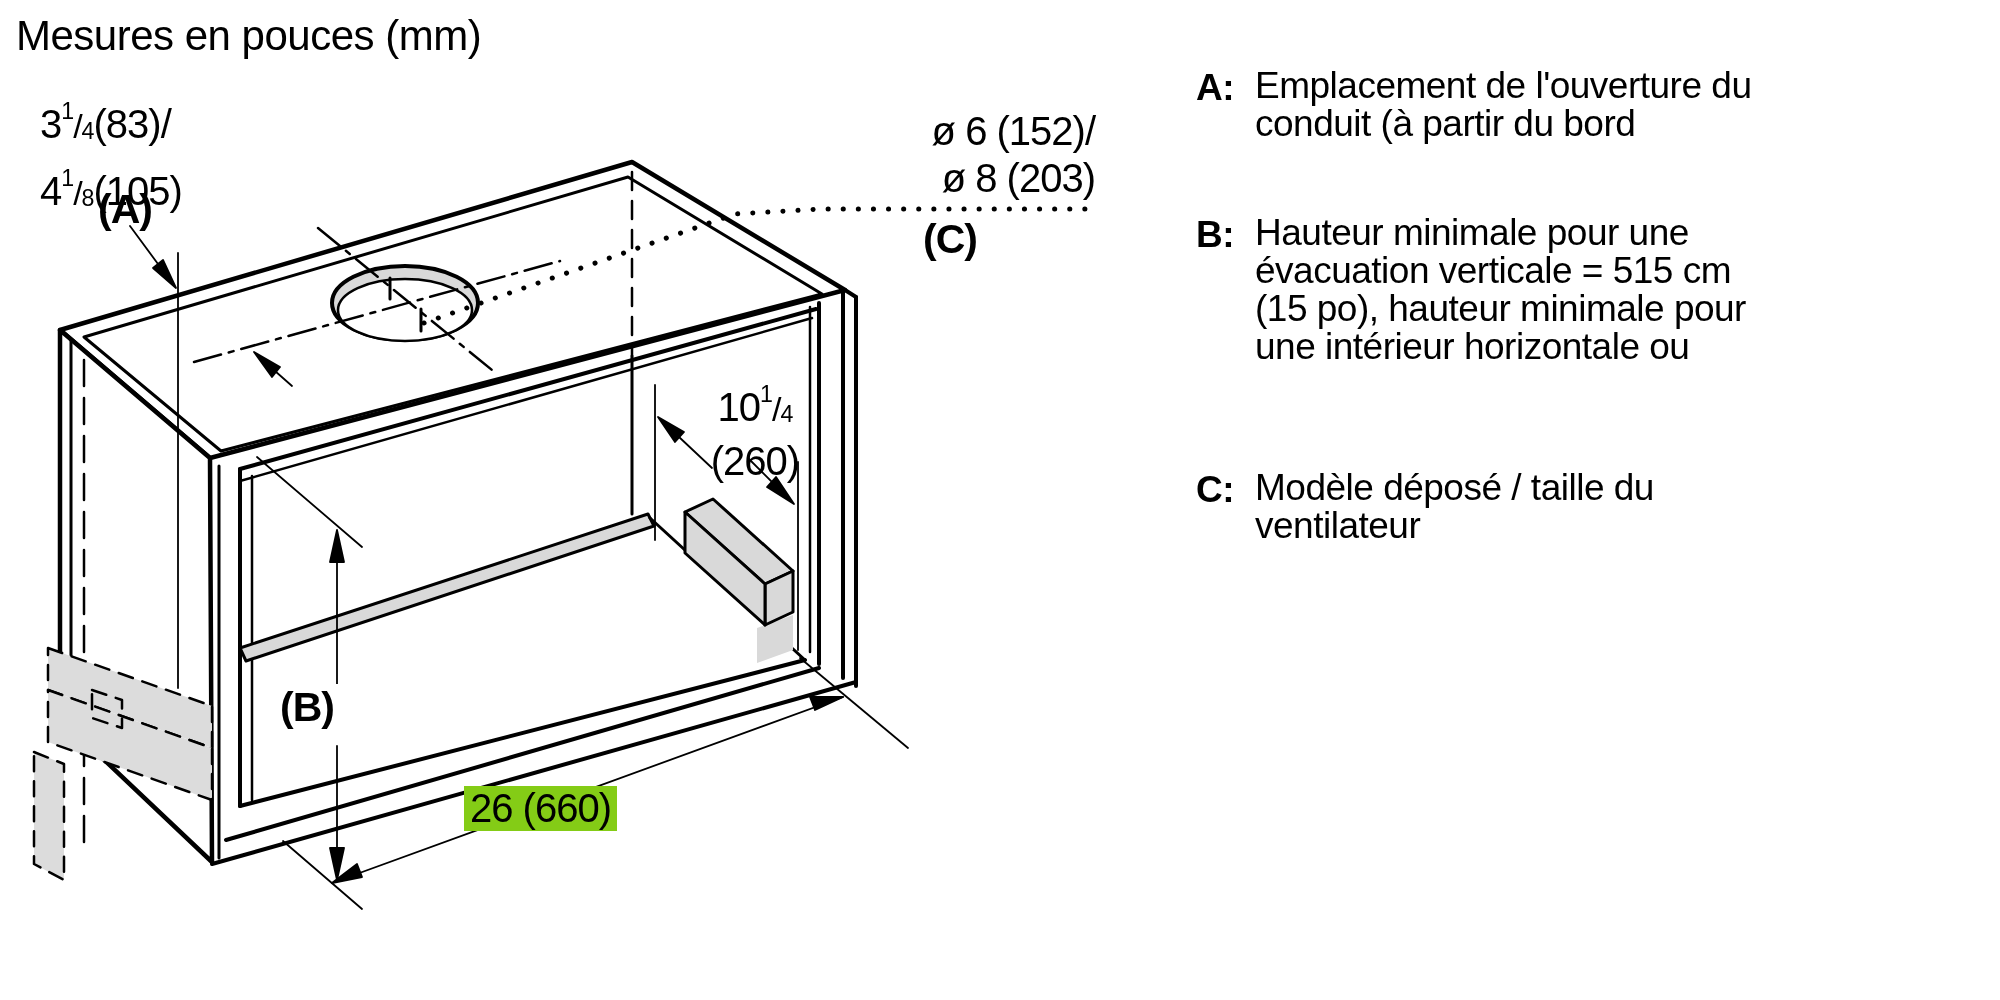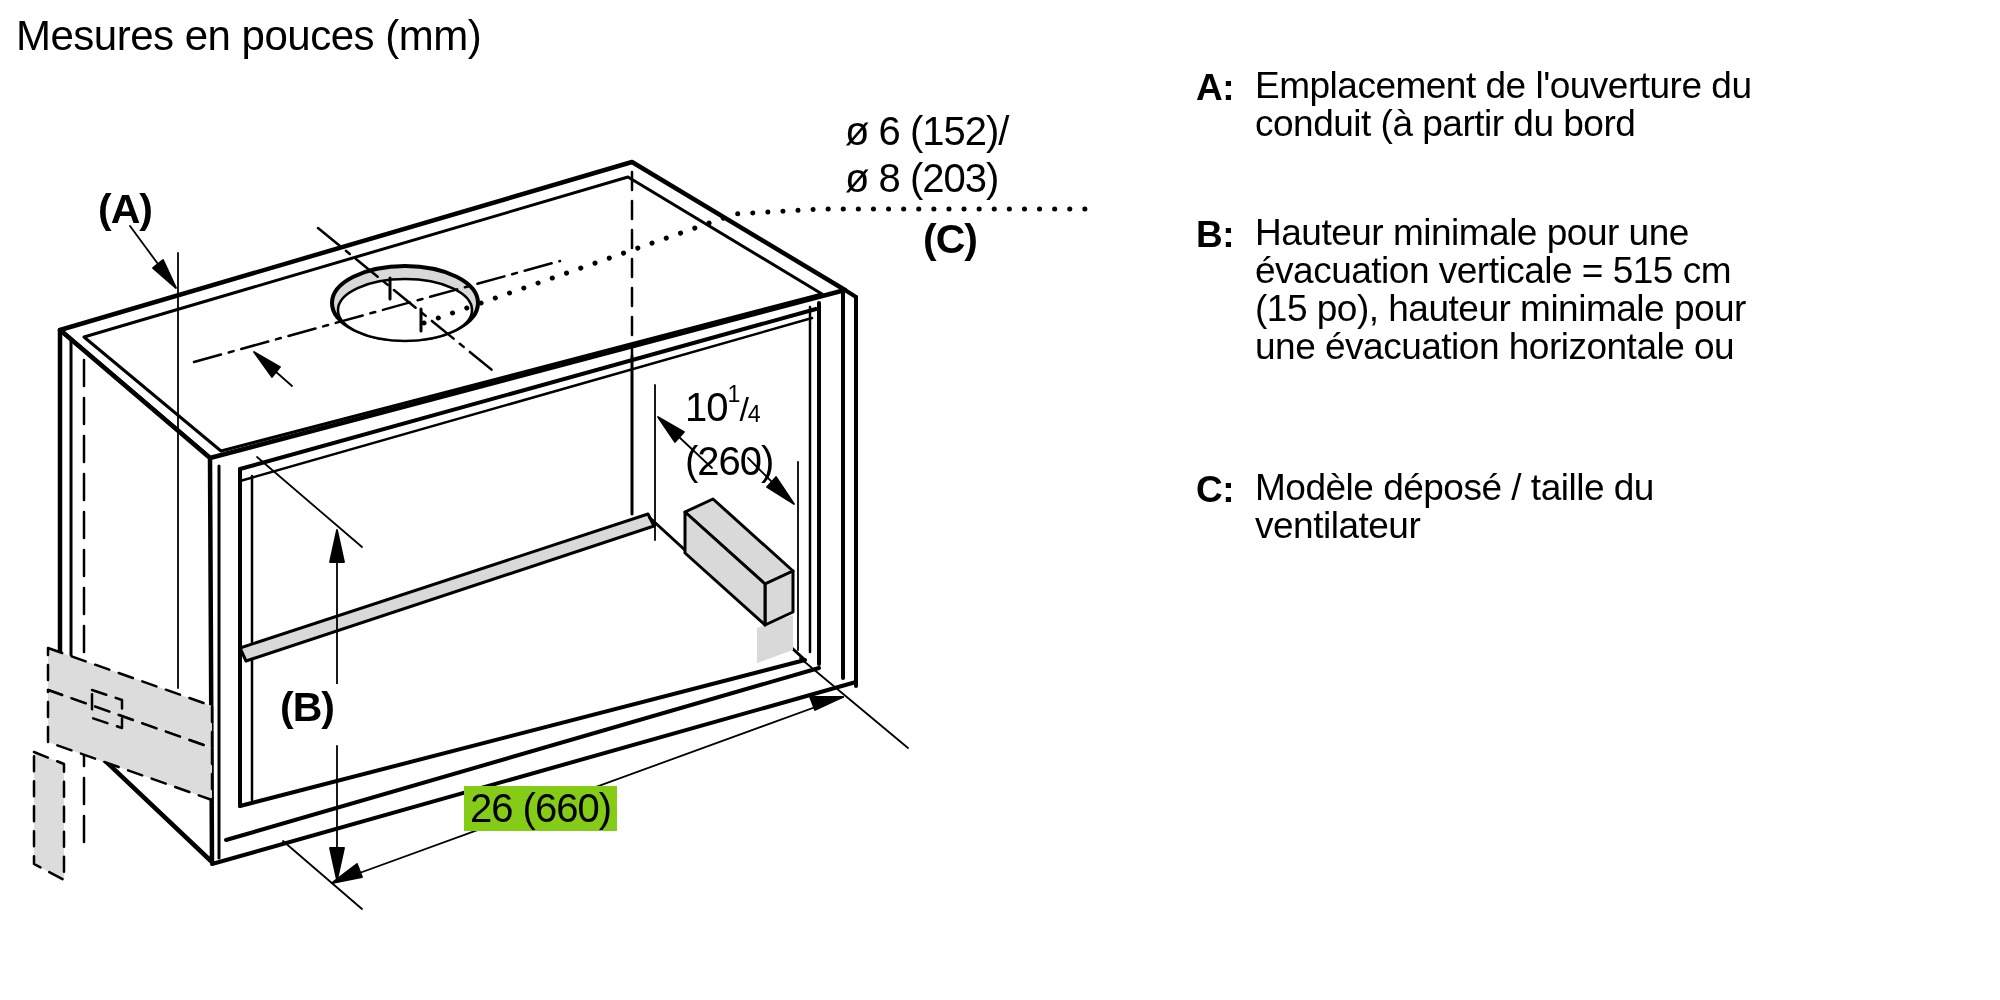--- a/index.html
+++ b/index.html
@@ -8,23 +8,23 @@
     font-family:"Liberation Sans","DejaVu Sans",sans-serif;color:#000;
     overflow:hidden;
   }
   svg.drawing{position:absolute;left:0;top:0;width:2000px;height:1000px;}
   .txt{position:absolute;white-space:nowrap;color:#000;}
   .title{left:16px;top:12px;font-size:42px;letter-spacing:-0.5px;}
   .dimtext{font-size:40px;letter-spacing:-1px;line-height:47px;}
   .dimlabel{font-size:41px;font-weight:bold;letter-spacing:-1px;}
   .dim-a{left:40px;top:88px;}
   .lbl-a{left:98px;top:186px;}
-  .dim-c{left:845px;top:108px;width:250px;text-align:left;}
+  .dim-c{left:845px;top:108px;width:250px;text-align:right;}
   .lbl-c{left:923px;top:216px;}
-  .dim-depth{left:685px;top:371px;width:140px;}
+  .dim-depth{left:685px;top:371px;width:140px;text-align:center;}
   .lbl-b{left:276px;top:684px;background:#ffffff;padding:0 4px;}
   .dim-w{left:464px;top:786px;font-size:40px;letter-spacing:-1px;background:#84cc16;padding:0 6px;}
   sup.fr{font-size:58%;vertical-align:40%;}
   sub.fr{font-size:58%;vertical-align:-2%;}
   .fslash{font-size:85%;}
   .legend-key{position:absolute;left:1196px;font-size:37px;font-weight:bold;letter-spacing:-0.5px;}
   .legend-text{position:absolute;left:1255px;font-size:37px;letter-spacing:-0.5px;line-height:38px;}
   .lg-a{top:67px;} .lg-b{top:214px;} .lg-c{top:469px;}
 </style>
 </head>
@@ -134,20 +134,24 @@
         <line x1="712" y1="468" x2="662" y2="421"></line>
         <polygon points="658,417 684,432 675,442" fill="#000"></polygon>
         <line x1="748" y1="458" x2="790" y2="500"></line>
         <polygon points="794,504 776,477 767,487" fill="#000"></polygon>
       </g>
     </g>
   </svg>
 
   <div class="txt title">Mesures en pouces (mm)</div>
 
+  <div class="txt dimtext dim-a">
+    <div><span>3</span><sup class="fr">1</sup><span class="fslash">/</span><sub class="fr">4</sub><span>(83)/</span></div>
+    <div><span>4</span><sup class="fr">1</sup><span class="fslash">/</span><sub class="fr">8</sub><span>(105)</span></div>
+  </div>
   <div class="txt dimlabel lbl-a">(A)</div>
 
   <div class="txt dimtext dim-c">
     <div>ø 6 (152)/</div>
     <div>ø 8 (203)</div>
   </div>
   <div class="txt dimlabel lbl-c">(C)</div>
 
   <div class="txt dimtext dim-depth">
     <div><span>10</span><sup class="fr">1</sup><span class="fslash">/</span><sub class="fr">4</sub></div>
@@ -163,21 +167,21 @@
     <div class="legend-text lg-a">
       <div>Emplacement de l'ouverture du</div>
       <div>conduit (à partir du bord</div>
     </div>
 
     <div class="legend-key lg-b">B:</div>
     <div class="legend-text lg-b">
       <div>Hauteur minimale pour une</div>
       <div>évacuation verticale = 515 cm</div>
       <div>(15 po), hauteur minimale pour</div>
-      <div>une évacuation horizontale ou</div>
+      <div>une intérieur horizontale ou</div>
     </div>
 
     <div class="legend-key lg-c">C:</div>
     <div class="legend-text lg-c">
       <div>Modèle déposé / taille du</div>
       <div>ventilateur</div>
     </div>
   </div>
 
 </div>

